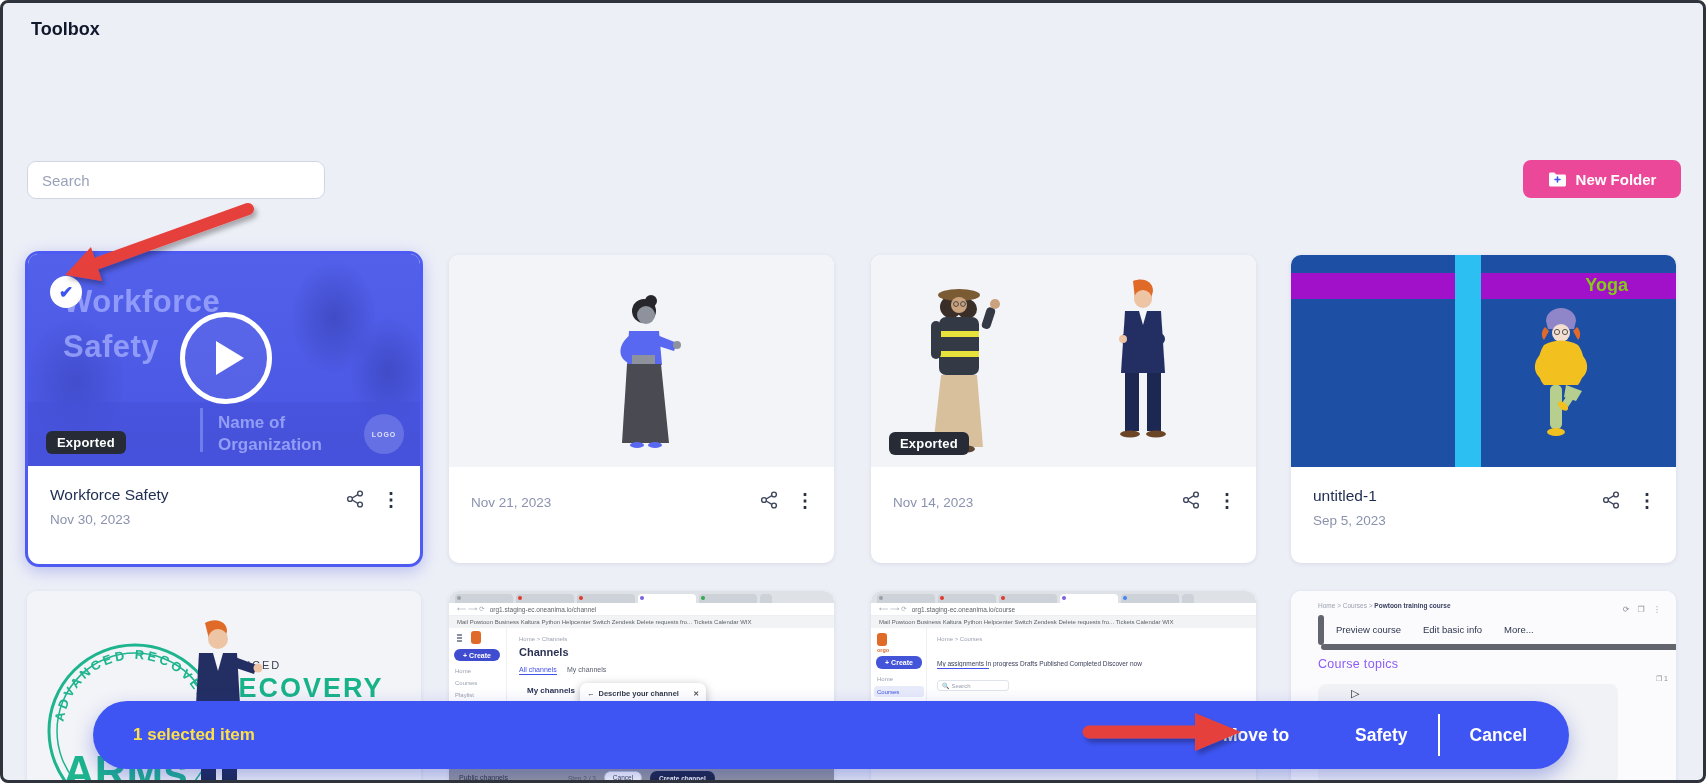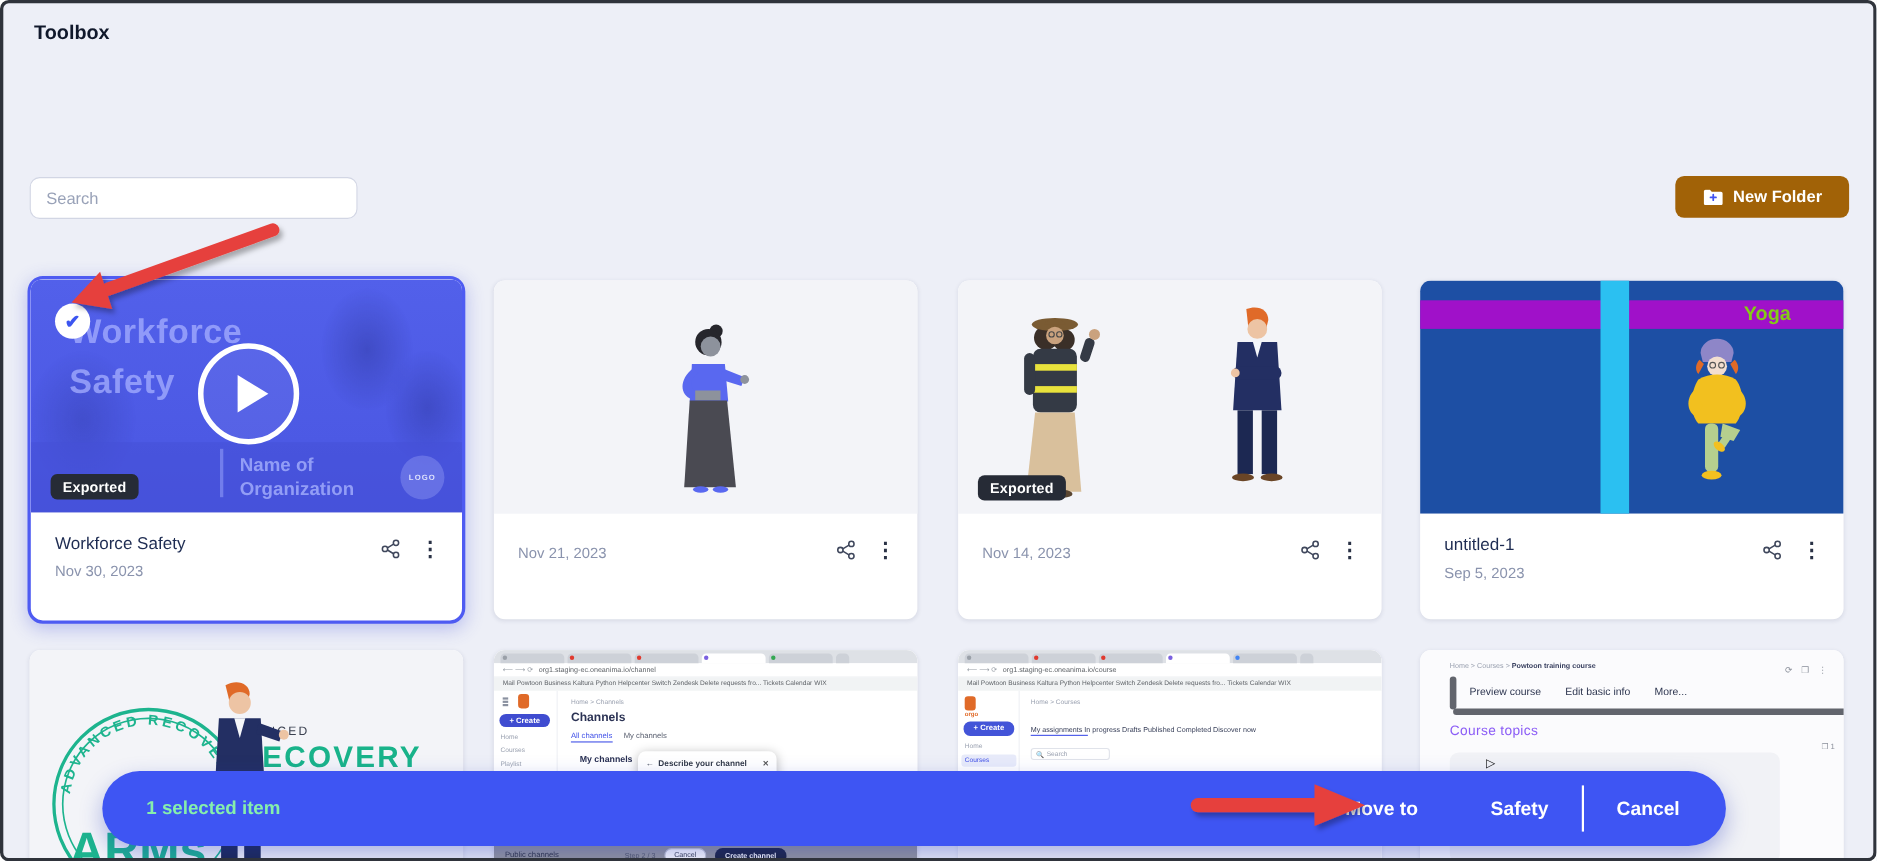--- a/index.html
+++ b/index.html
@@ -16,21 +16,21 @@
   .tab { position:relative; padding:0 20px 13px; margin-right:36px; font-size:15.5px; color:#242c42; cursor:pointer; white-space:nowrap; }
   .tab.active { color:#3a4ef0; }
   .tab.active::after { content:""; position:absolute; left:0; right:0; bottom:-2px; height:3px; background:#3a4ef0; border-radius:2px; }
 
   
   .search { position:absolute; left:24px; top:158px; width:298px; height:38px; border:1px solid #d2d6e4;
             border-radius:9px; background:#fff; padding:0 14px; font-size:15px; color:#2a3350; outline:none;
             font-family:"Liberation Sans", sans-serif; }
   .search::placeholder { color:#99a2b8; }
   .newfolder { position:absolute; left:1520px; top:157px; width:158px; height:38px; border:none; border-radius:8px;
-               background:#a16207; color:#fff; font-weight:700; font-size:15px; display:flex; align-items:center;
+               background:#ec4899; color:#fff; font-weight:700; font-size:15px; display:flex; align-items:center;
                justify-content:center; gap:9px; cursor:pointer; font-family:"Liberation Sans", sans-serif; }
 
   
   .card { position:absolute; background:#fff; border-radius:10px; box-shadow:0 1px 4px rgba(25,35,80,.10); }
   .thumb { position:relative; height:212px; border-radius:10px 10px 0 0; overflow:hidden; background:#f3f4f8; }
   .meta { position:relative; padding:20px 22px 0; }
   .meta .t { font-size:15.5px; font-weight:500; color:#1e2c52; }
   .meta .d { font-size:13.5px; color:#8a93ad; margin-top:8px; }
   .meta .icons { position:absolute; right:18px; top:22px; display:flex; gap:14px; align-items:center; }
   .iconbtn { width:22px; height:22px; display:flex; align-items:center; justify-content:center; cursor:pointer; }
@@ -125,21 +125,21 @@
   .ce .hstrip { position:absolute; left:30px; right:-4px; top:53px; height:6px; background:#62656d; border-radius:3px; }
   .ce .heading { position:absolute; left:27px; top:66px; font-size:12.5px; color:#8b5cf6; letter-spacing:.3px; }
   .ce .corner-icons { position:absolute; right:12px; top:14px; font-size:8px; color:#8a8f9a; letter-spacing:3px; }
   .ce .side-ic { position:absolute; right:8px; top:84px; font-size:7px; color:#8a8f9a; }
   .ce .topicbox { position:absolute; left:27px; top:93px; width:300px; height:100px; background:#f1f2f6; border-radius:8px; }
   .ce .cursor { position:absolute; left:60px; top:96px; font-size:11px; color:#111; }
 
   
   .selbar { position:absolute; left:90px; top:698px; width:1476px; height:68px; background:#3e55f3; border-radius:34px;
             display:flex; align-items:center; z-index:30; box-shadow:0 8px 20px rgba(35,55,190,.35); }
-  .selbar .status { margin-left:40px; font-size:17px; font-weight:700; color:#86efac; }
+  .selbar .status { margin-left:40px; font-size:17px; font-weight:700; color:#fde047; }
   .selbar .actions { margin-left:auto; display:flex; align-items:center; margin-right:42px; }
   .selbtn { background:none; border:none; color:#fff; font-size:17.5px; font-weight:700; cursor:pointer;
             font-family:"Liberation Sans", sans-serif; }
   .selbar .gap1 { width:66px; }
   .selbar .divider { width:2px; height:42px; background:#fff; margin:0 30px; }
 
   .overlay { position:absolute; left:0; top:0; z-index:40; pointer-events:none; }
 </style>
 </head>
 <body>

